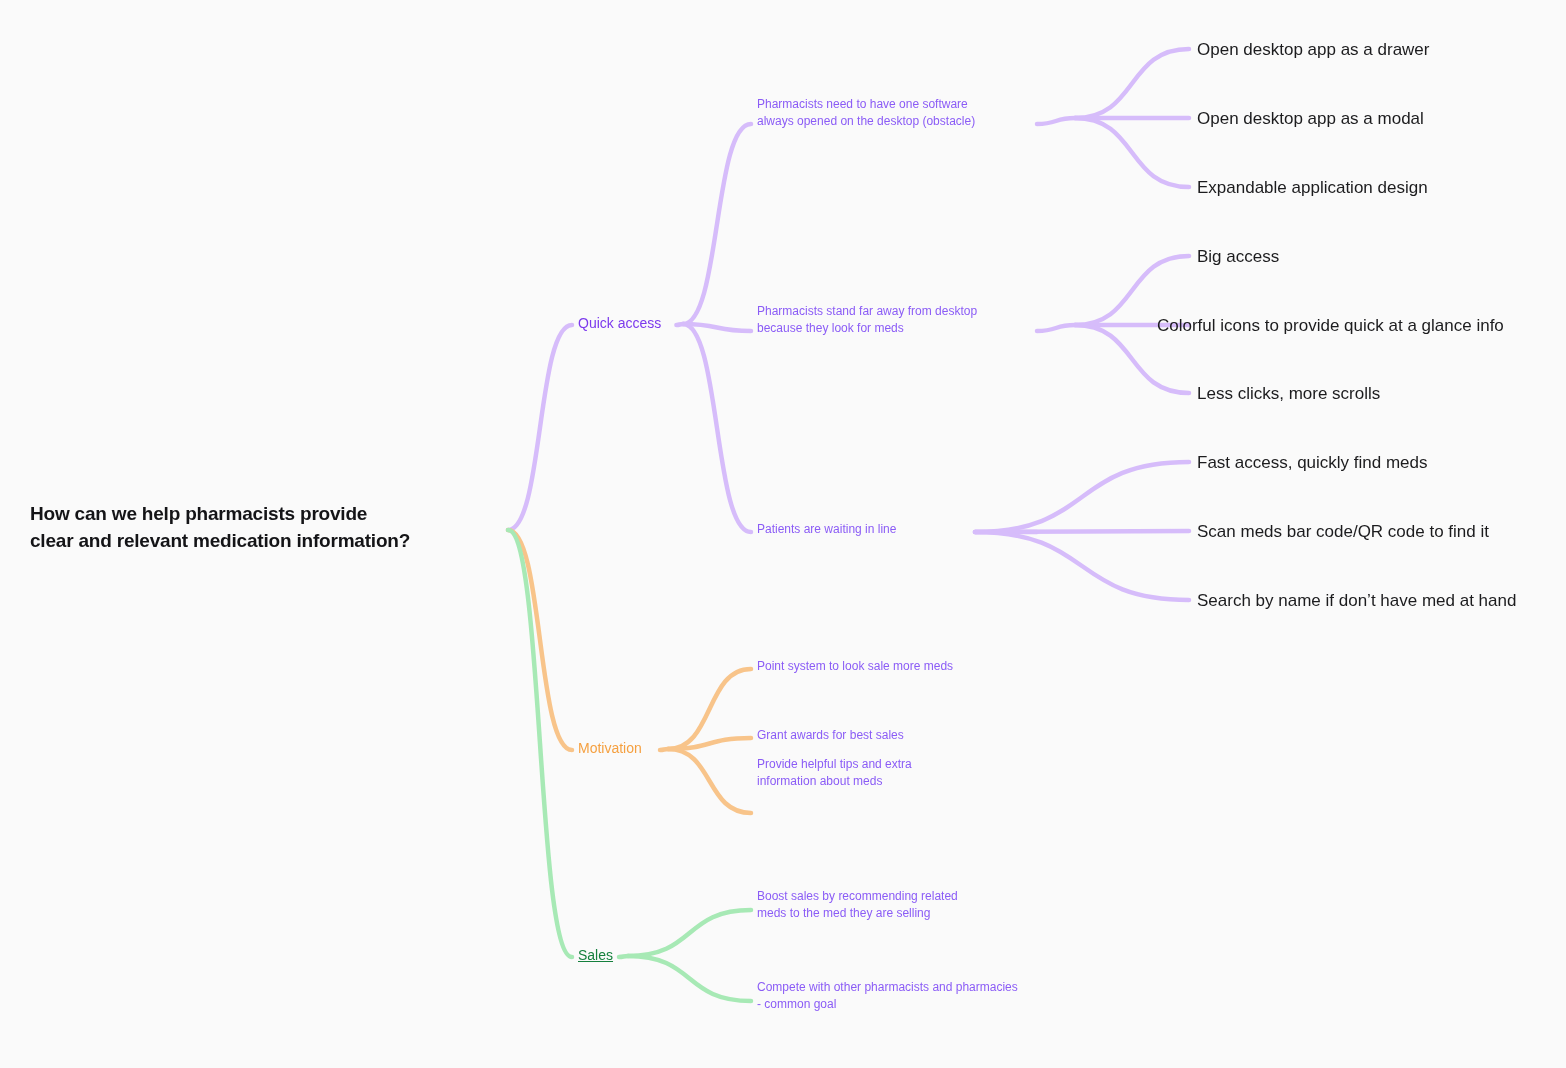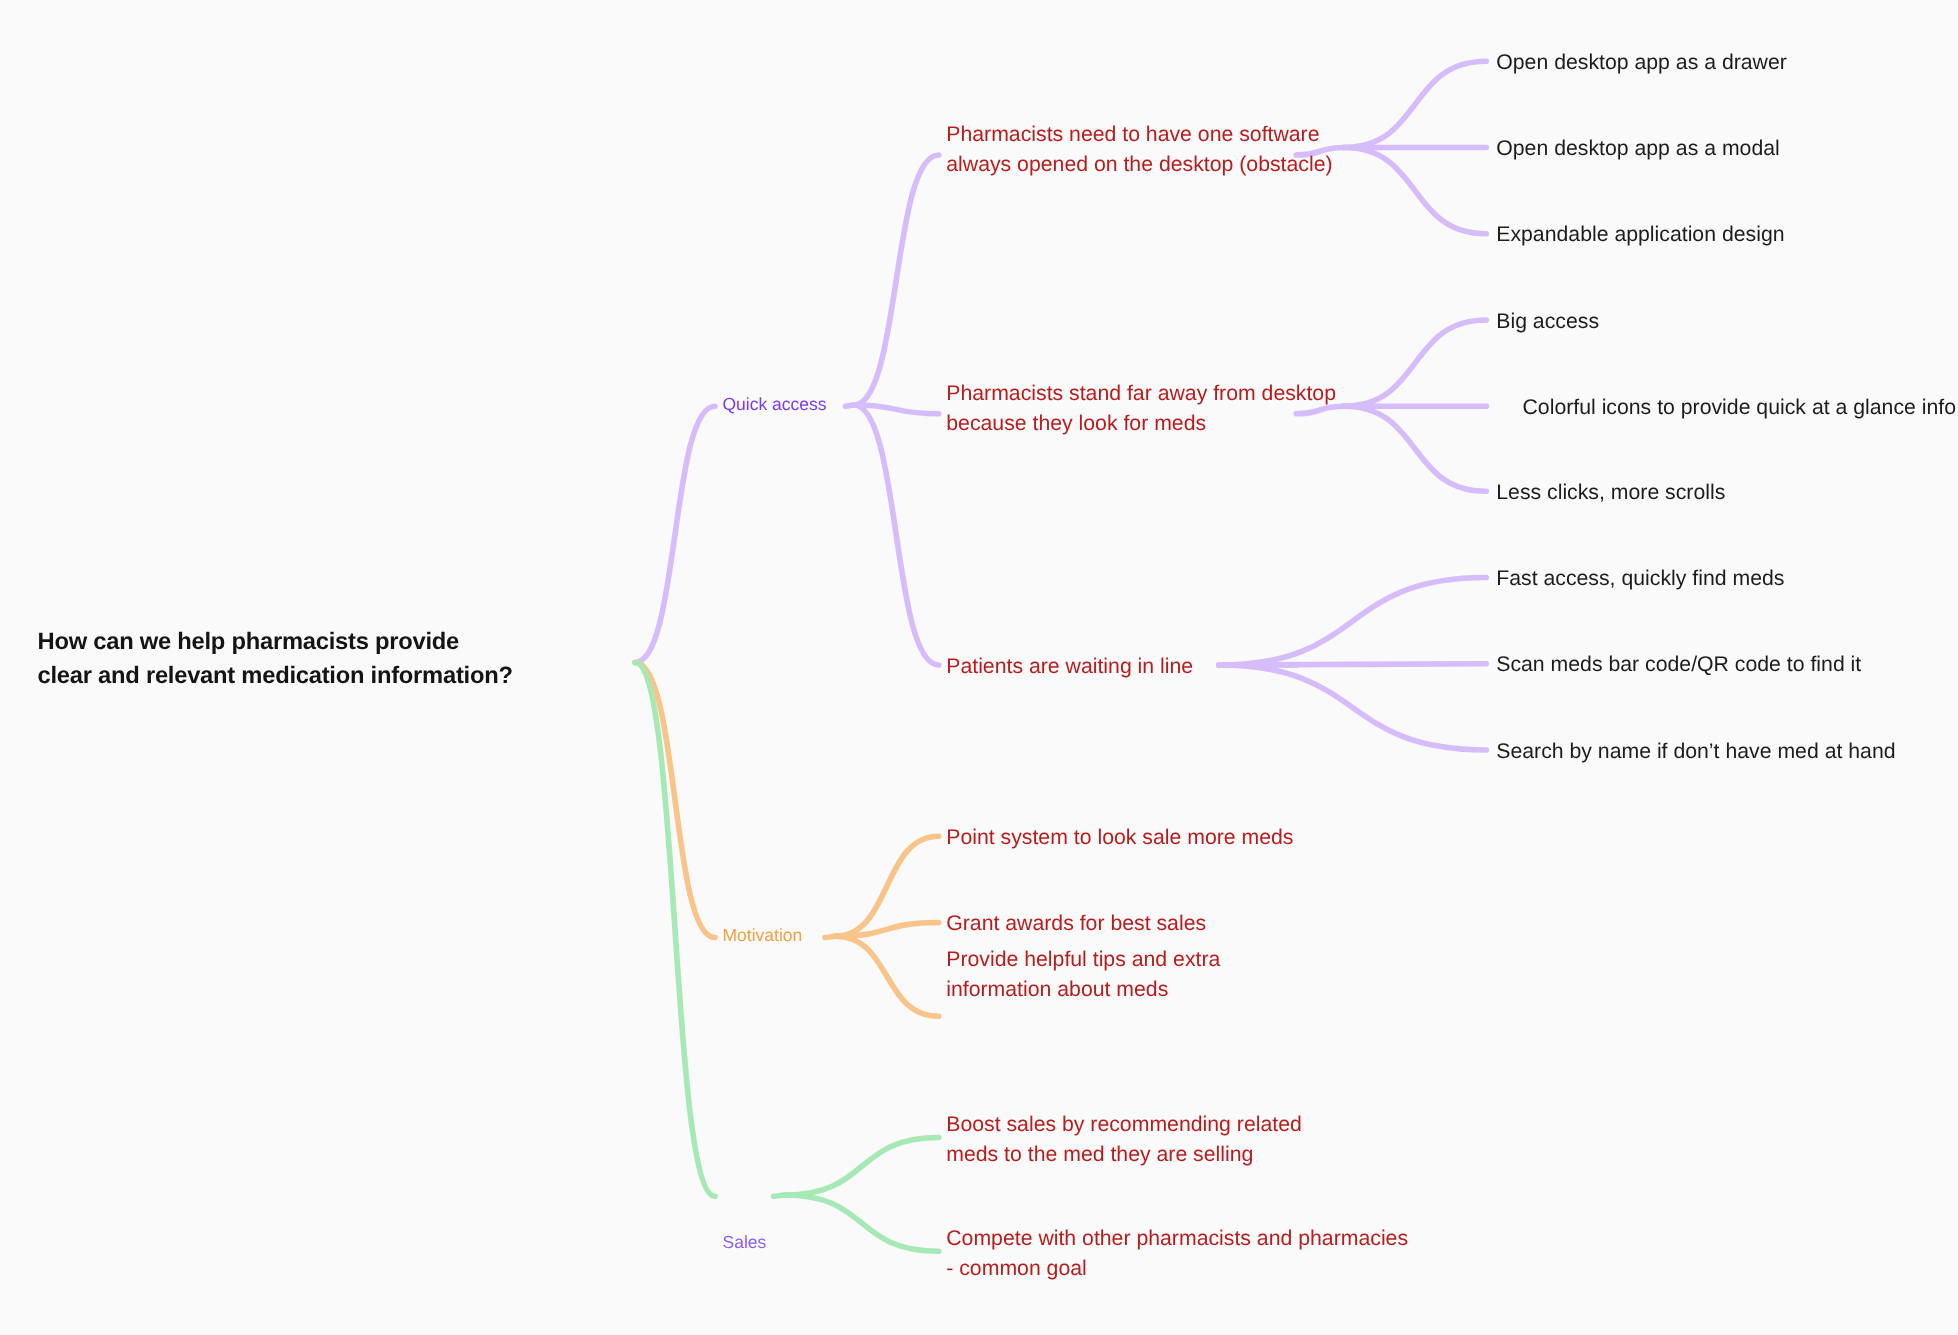--- a/index.html
+++ b/index.html
@@ -34,22 +34,22 @@
     font-size: 19px;
     font-weight: bold;
     letter-spacing: -0.2px;
     color: #141417;
   }
   .branch-node {
     font-size: 14px;
     font-weight: normal;
   }
   .topic-node {
-    font-size: 17px;
-    color: #b91c1c;
+    font-size: 12px;
+    color: #8b5cf6;
   }
   .leaf-node {
     font-size: 17px;
     color: #1c1c1e;
   }
 </style>
 </head>
 <body>
 
 <div id="canvas">
@@ -89,31 +89,31 @@
   <div id="nodes-layer">
       <div class="node branch-node" style="left: 578px; top: 314px; color: rgb(124, 58, 237);">Quick access</div>
       <div class="node topic-node" style="left: 757px; top: 96px;">Pharmacists need to have one software
 always opened on the desktop (obstacle)</div>
       <div class="node leaf-node" style="left: 1197px; top: 38px;">Open desktop app as a drawer</div>
       <div class="node leaf-node" style="left: 1197px; top: 107px;">Open desktop app as a modal</div>
       <div class="node leaf-node" style="left: 1197px; top: 176px;">Expandable application design</div>
       <div class="node topic-node" style="left: 757px; top: 303px;">Pharmacists stand far away from desktop
 because they look for meds</div>
       <div class="node leaf-node" style="left: 1197px; top: 245px;">Big access</div>
-      <div class="node leaf-node" style="left: 1218px; top: 314px;">Colorful icons to provide quick at a glance info</div>
+      <div class="node leaf-node" style="left: 1157px; top: 314px;">Colorful icons to provide quick at a glance info</div>
       <div class="node leaf-node" style="left: 1197px; top: 382px;">Less clicks, more scrolls</div>
       <div class="node topic-node" style="left: 757px; top: 521px;">Patients are waiting in line</div>
       <div class="node leaf-node" style="left: 1197px; top: 451px;">Fast access, quickly find meds</div>
       <div class="node leaf-node" style="left: 1197px; top: 520px;">Scan meds bar code/QR code to find it</div>
       <div class="node leaf-node" style="left: 1197px; top: 589px;">Search by name if don’t have med at hand</div>
       <div class="node branch-node" style="left: 578px; top: 739px; color: rgb(245, 160, 64);">Motivation</div>
       <div class="node topic-node" style="left: 757px; top: 658px;">Point system to look sale more meds</div>
       <div class="node topic-node" style="left: 757px; top: 727px;">Grant awards for best sales</div>
       <div class="node topic-node" style="left: 757px; top: 756px;">Provide helpful tips and extra
 information about meds</div>
-      <div class="node branch-node" style="left: 578px; top: 984px; color: #8b5cf6;">Sales</div>
+      <div class="node branch-node" style="left: 578px; top: 946px; color: #15803d; text-decoration: underline;">Sales</div>
       <div class="node topic-node" style="left: 757px; top: 888px;">Boost sales by recommending related
 meds to the med they are selling</div>
       <div class="node topic-node" style="left: 757px; top: 979px;">Compete with other pharmacists and pharmacies
  - common goal</div>
     </div>
 
 </div>
 
 </body></html>

